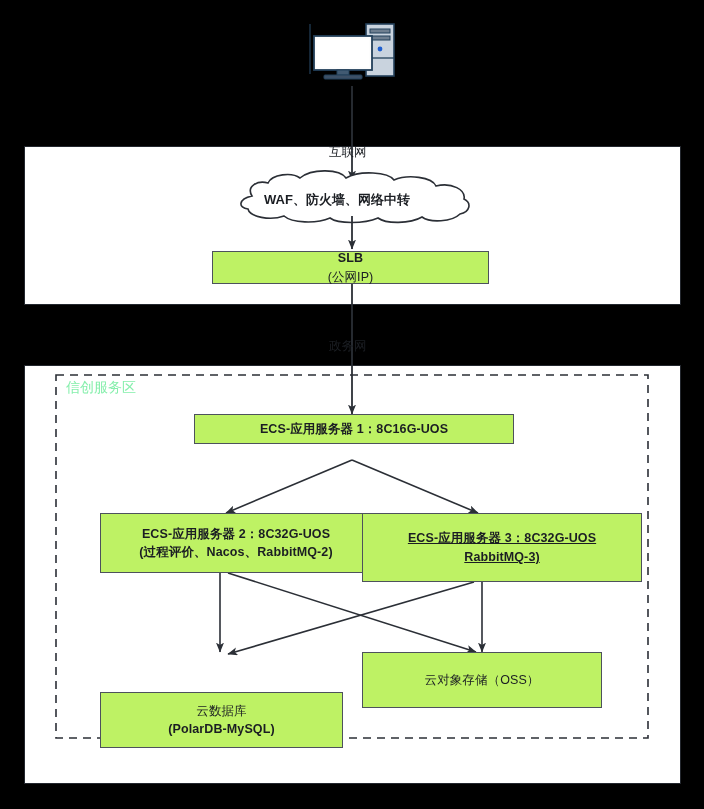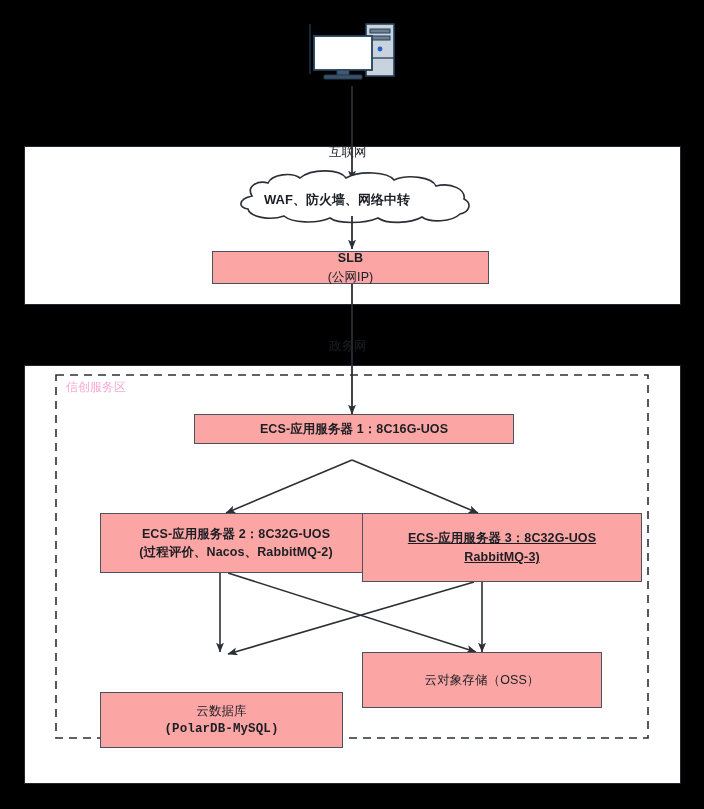--- a/index.html
+++ b/index.html
@@ -26,21 +26,21 @@
 
   svg.layer {
     position: absolute;
     left: 0; top: 0;
     width: 704px;
     height: 809px;
     pointer-events: none;
   }
   .nodebox {
     position: absolute;
-    background: #fca5a5;
+    background: #bef264;
     border: 1.6px solid #4d525c;
     box-sizing: border-box;
     display: flex;
     align-items: center;
     justify-content: center;
     text-align: center;
     color: #1b1e23;
     font-size: 12.5px;
     font-weight: bold;
     line-height: 1.45;
@@ -52,22 +52,22 @@
     color: #1b1e23;
     font-size: 12.5px;
     font-weight: normal;
     background: #ffffff;
     padding: 0 3px;
     white-space: nowrap;
   }
   .edge-label.on-dark { background: transparent; }
   .zone-label {
     position: absolute;
-    color: #f9a8d4;
-    font-size: 12px;
+    color: #86efac;
+    font-size: 14px;
     font-weight: normal;
     white-space: nowrap;
   }
   .cloud-text {
     position: absolute;
     color: #1b1e23;
     font-size: 13px;
     font-weight: bold;
     white-space: nowrap;
     text-align: left;
@@ -169,21 +169,21 @@
   <div class="nodebox" style="left:362px; top:513px; width:280px; height:69px;text-decoration:underline;">
     <div class="inner">
       <div>ECS-应用服务器 3：8C32G-UOS</div>
       <div>RabbitMQ-3)</div>
     </div>
   </div>
 
   <div class="nodebox" style="left:100px; top:652px; width:243px; height:56px; font-weight:normal;margin-top:40px;">
     <div class="inner">
       <div>云数据库</div>
-      <div style="font-weight:bold;font-family:Liberation Mono, monospace;">(PolarDB-MySQL)</div>
+      <div style="font-weight:bold;">(PolarDB-MySQL)</div>
     </div>
   </div>
 
   <div class="nodebox" style="left:362px; top:652px; width:240px; height:56px; font-weight:normal;justify-content:center;">
     <div class="inner">
       <div>云对象存储（OSS）</div>
     </div>
   </div>
 
 </div>

